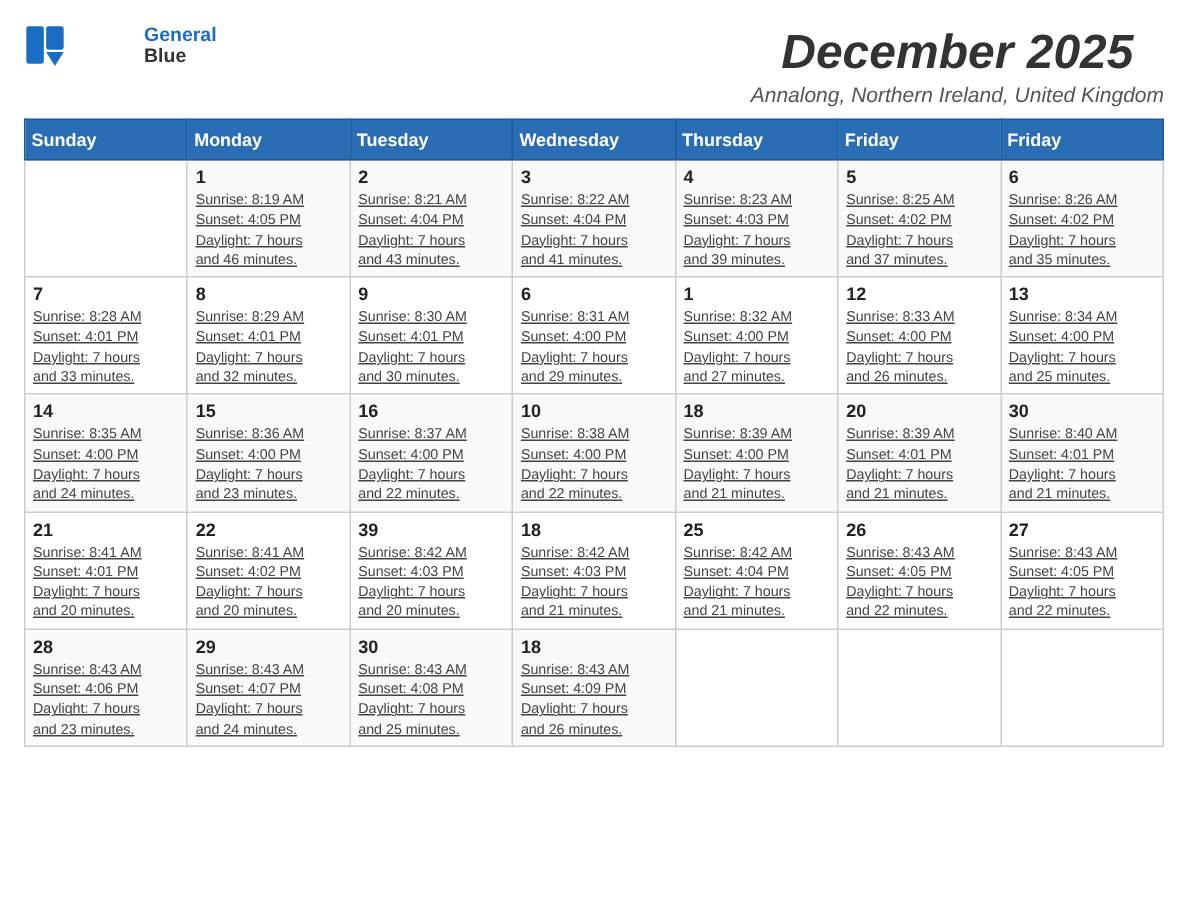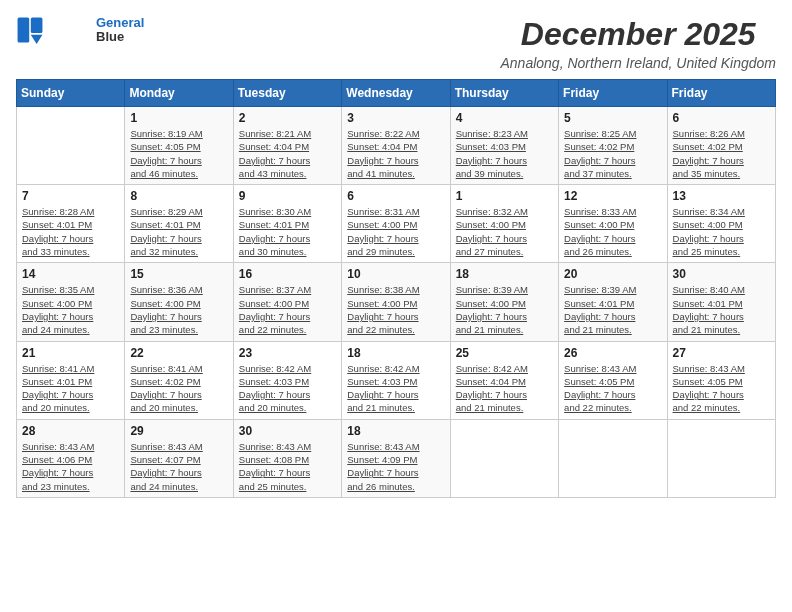--- a/index.html
+++ b/index.html
@@ -218,21 +218,21 @@
       <tr>
         <td>
           <span class="day-number">21</span>
           <div class="day-info">Sunrise: 8:41 AM<br>Sunset: 4:01 PM<br>Daylight: 7 hours<br>and 20 minutes.</div>
         </td>
         <td>
           <span class="day-number">22</span>
           <div class="day-info">Sunrise: 8:41 AM<br>Sunset: 4:02 PM<br>Daylight: 7 hours<br>and 20 minutes.</div>
         </td>
         <td>
-          <span class="day-number">23</span>
+          <span class="day-number">39</span>
           <div class="day-info">Sunrise: 8:42 AM<br>Sunset: 4:03 PM<br>Daylight: 7 hours<br>and 20 minutes.</div>
         </td>
         <td>
           <span class="day-number">18</span>
           <div class="day-info">Sunrise: 8:42 AM<br>Sunset: 4:03 PM<br>Daylight: 7 hours<br>and 21 minutes.</div>
         </td>
         <td>
           <span class="day-number">25</span>
           <div class="day-info">Sunrise: 8:42 AM<br>Sunset: 4:04 PM<br>Daylight: 7 hours<br>and 21 minutes.</div>
         </td>

